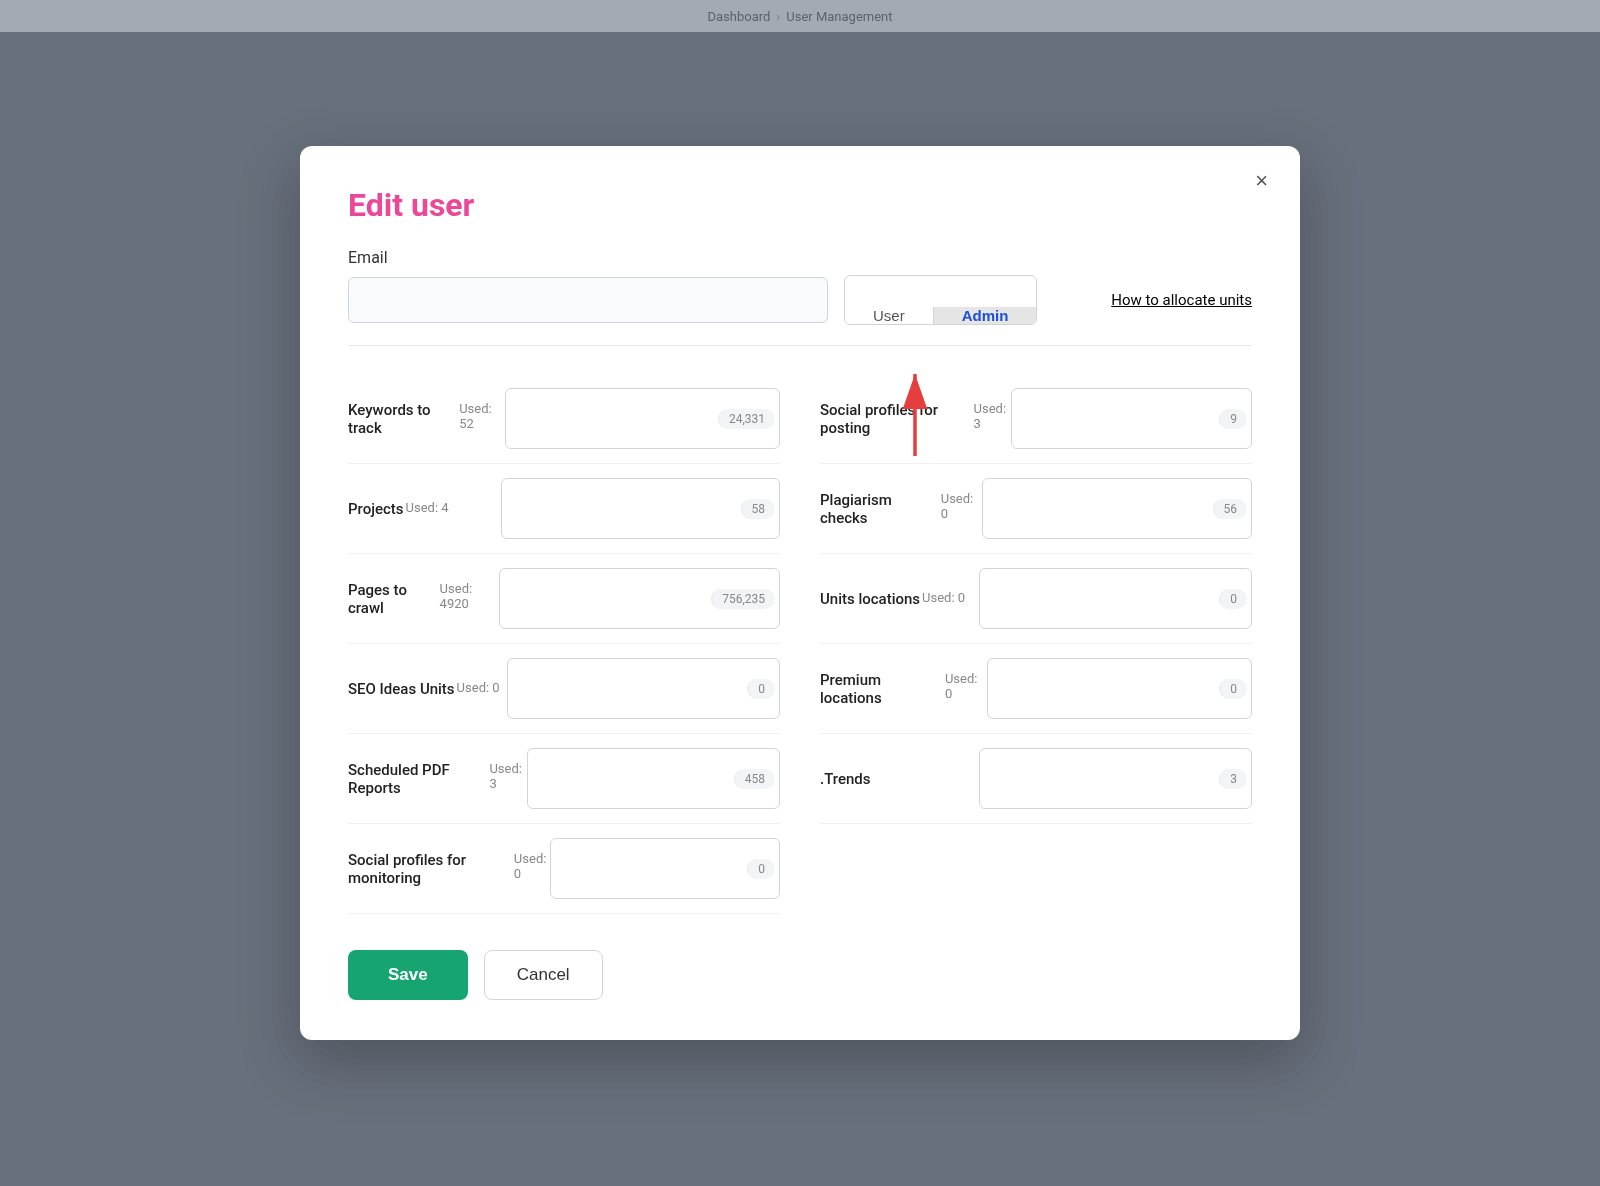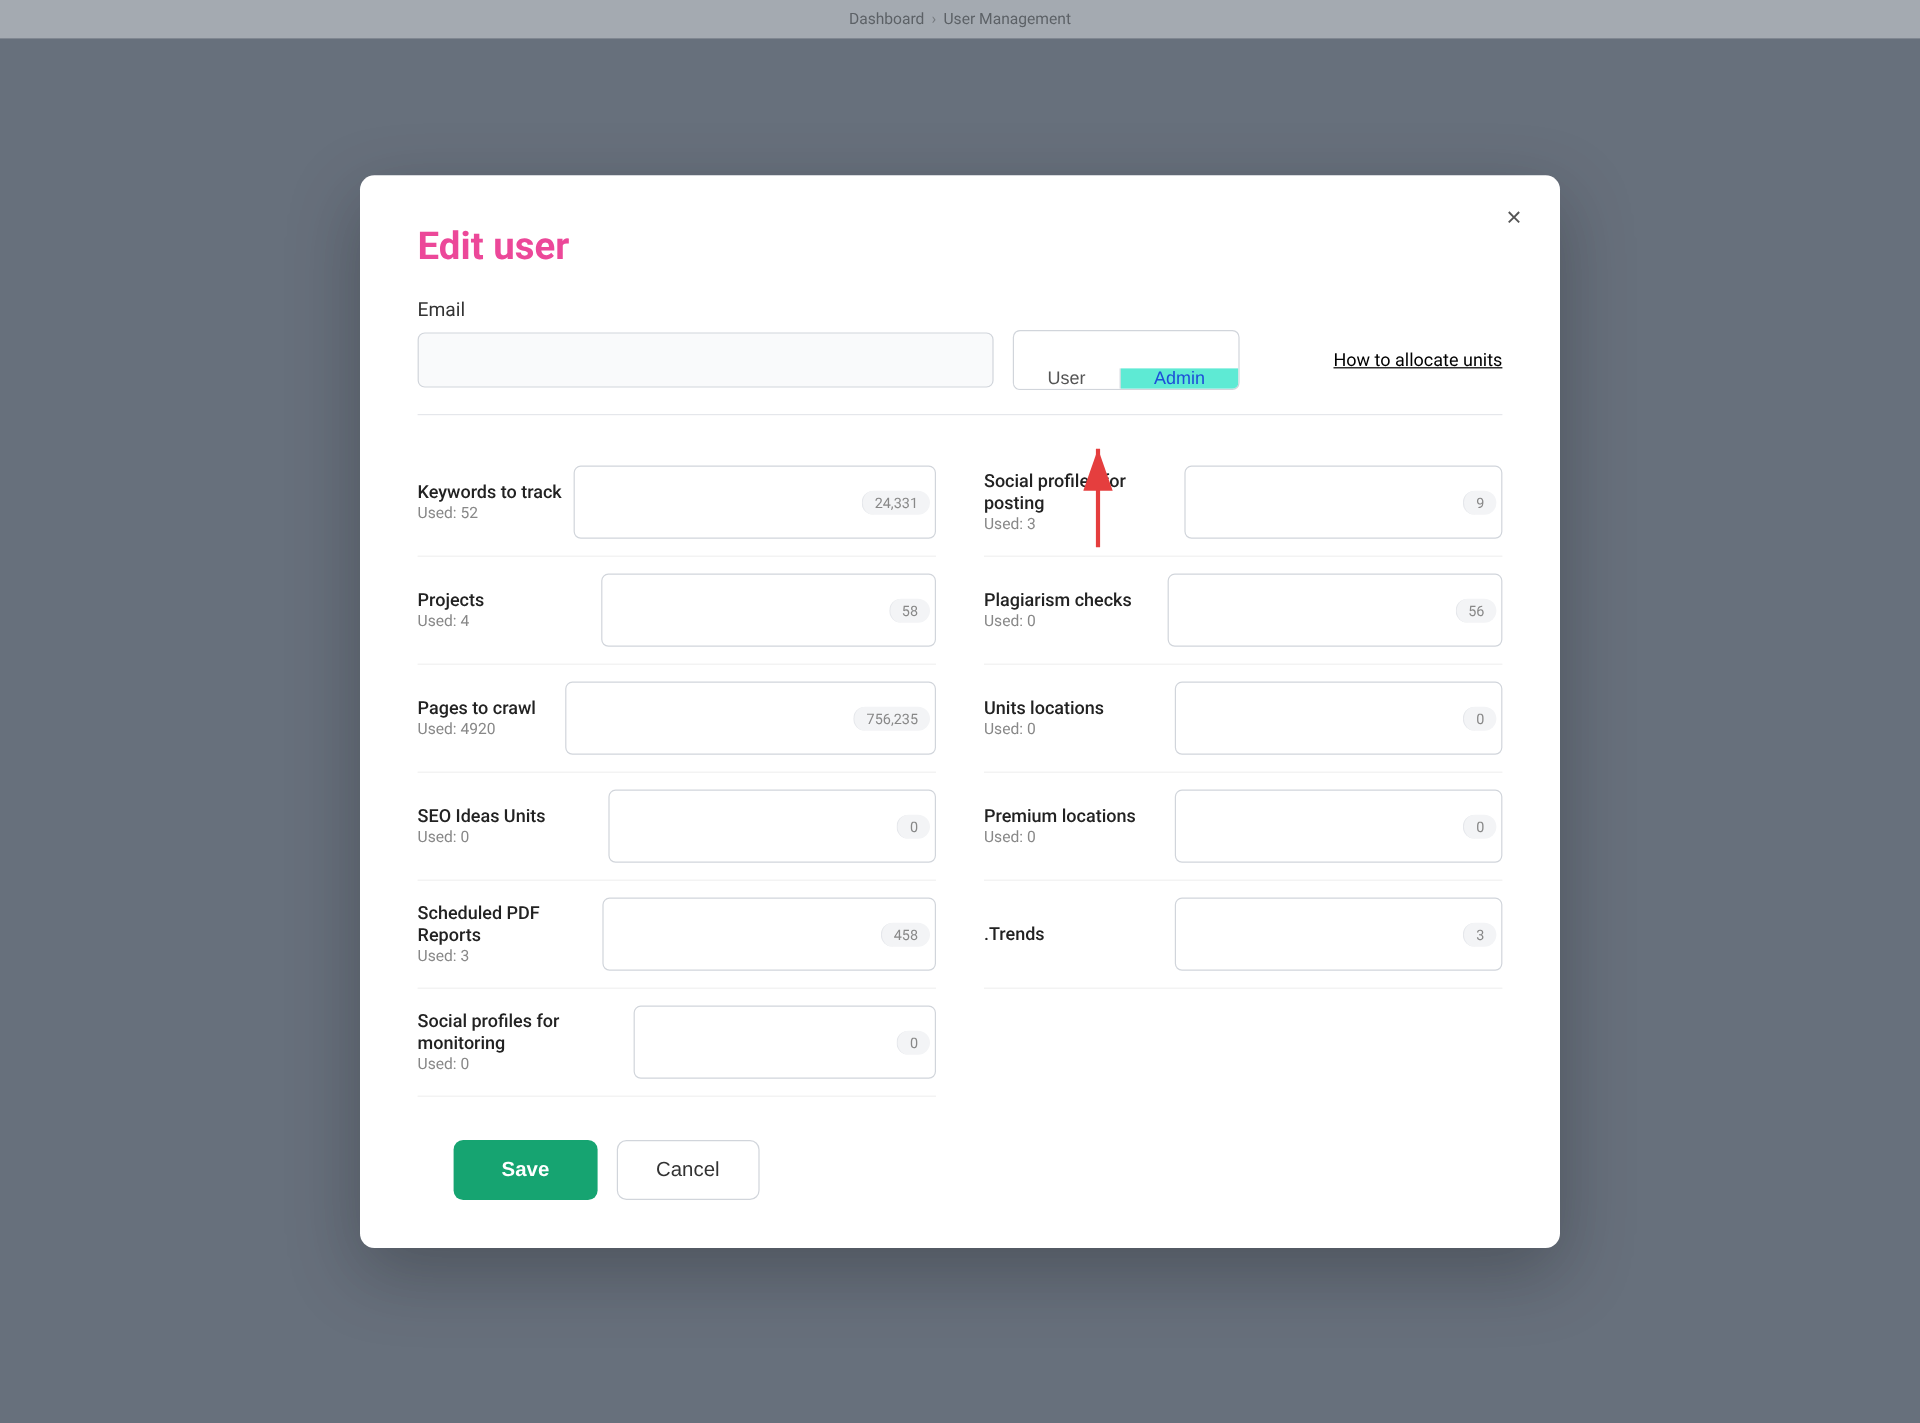--- a/index.html
+++ b/index.html
@@ -88,23 +88,23 @@
     .toggle-btn {
       padding: 0 28px;
       font-size: 15px;
       border: none;
       background: #fff;
       cursor: pointer;
       color: #555;
       font-weight: 500;
     }
     .toggle-btn.active {
-      background: #5eead4;
+      background: #e5e5e5;
       color: #1d4ed8;
-      font-weight: 400;
+      font-weight: 700;
     }
     .toggle-btn:not(:last-child) {
       border-right: 1.5px solid #d1d5db;
     }
 
     .allocate-link {
       margin-left: auto;
       font-size: 15px;
       color: #000000;
       text-decoration: underline;
@@ -127,21 +127,20 @@
     .field-row {
       display: flex;
       align-items: center;
       justify-content: space-between;
       padding: 14px 0;
       border-bottom: 1px solid #f0f0f0;
     }
 
     .field-label-group {
       display: flex;
-      flex-direction: column;
       gap: 2px;
     }
 
     .field-name {
       font-size: 15px;
       color: #222;
       font-weight: 500;
     }
 
     .field-used {
@@ -190,21 +189,20 @@
 
     .save-btn {
       background: #16a471;
       color: #fff;
       border: none;
       border-radius: 8px;
       padding: 14px 40px;
       font-size: 17px;
       font-weight: 600;
       cursor: pointer;
-      margin-left: 30px;
     }
 
     .cancel-btn {
       background: #fff;
       color: #333;
       border: 1.5px solid #d1d5db;
       border-radius: 8px;
       padding: 14px 32px;
       font-size: 17px;
       font-weight: 500;

